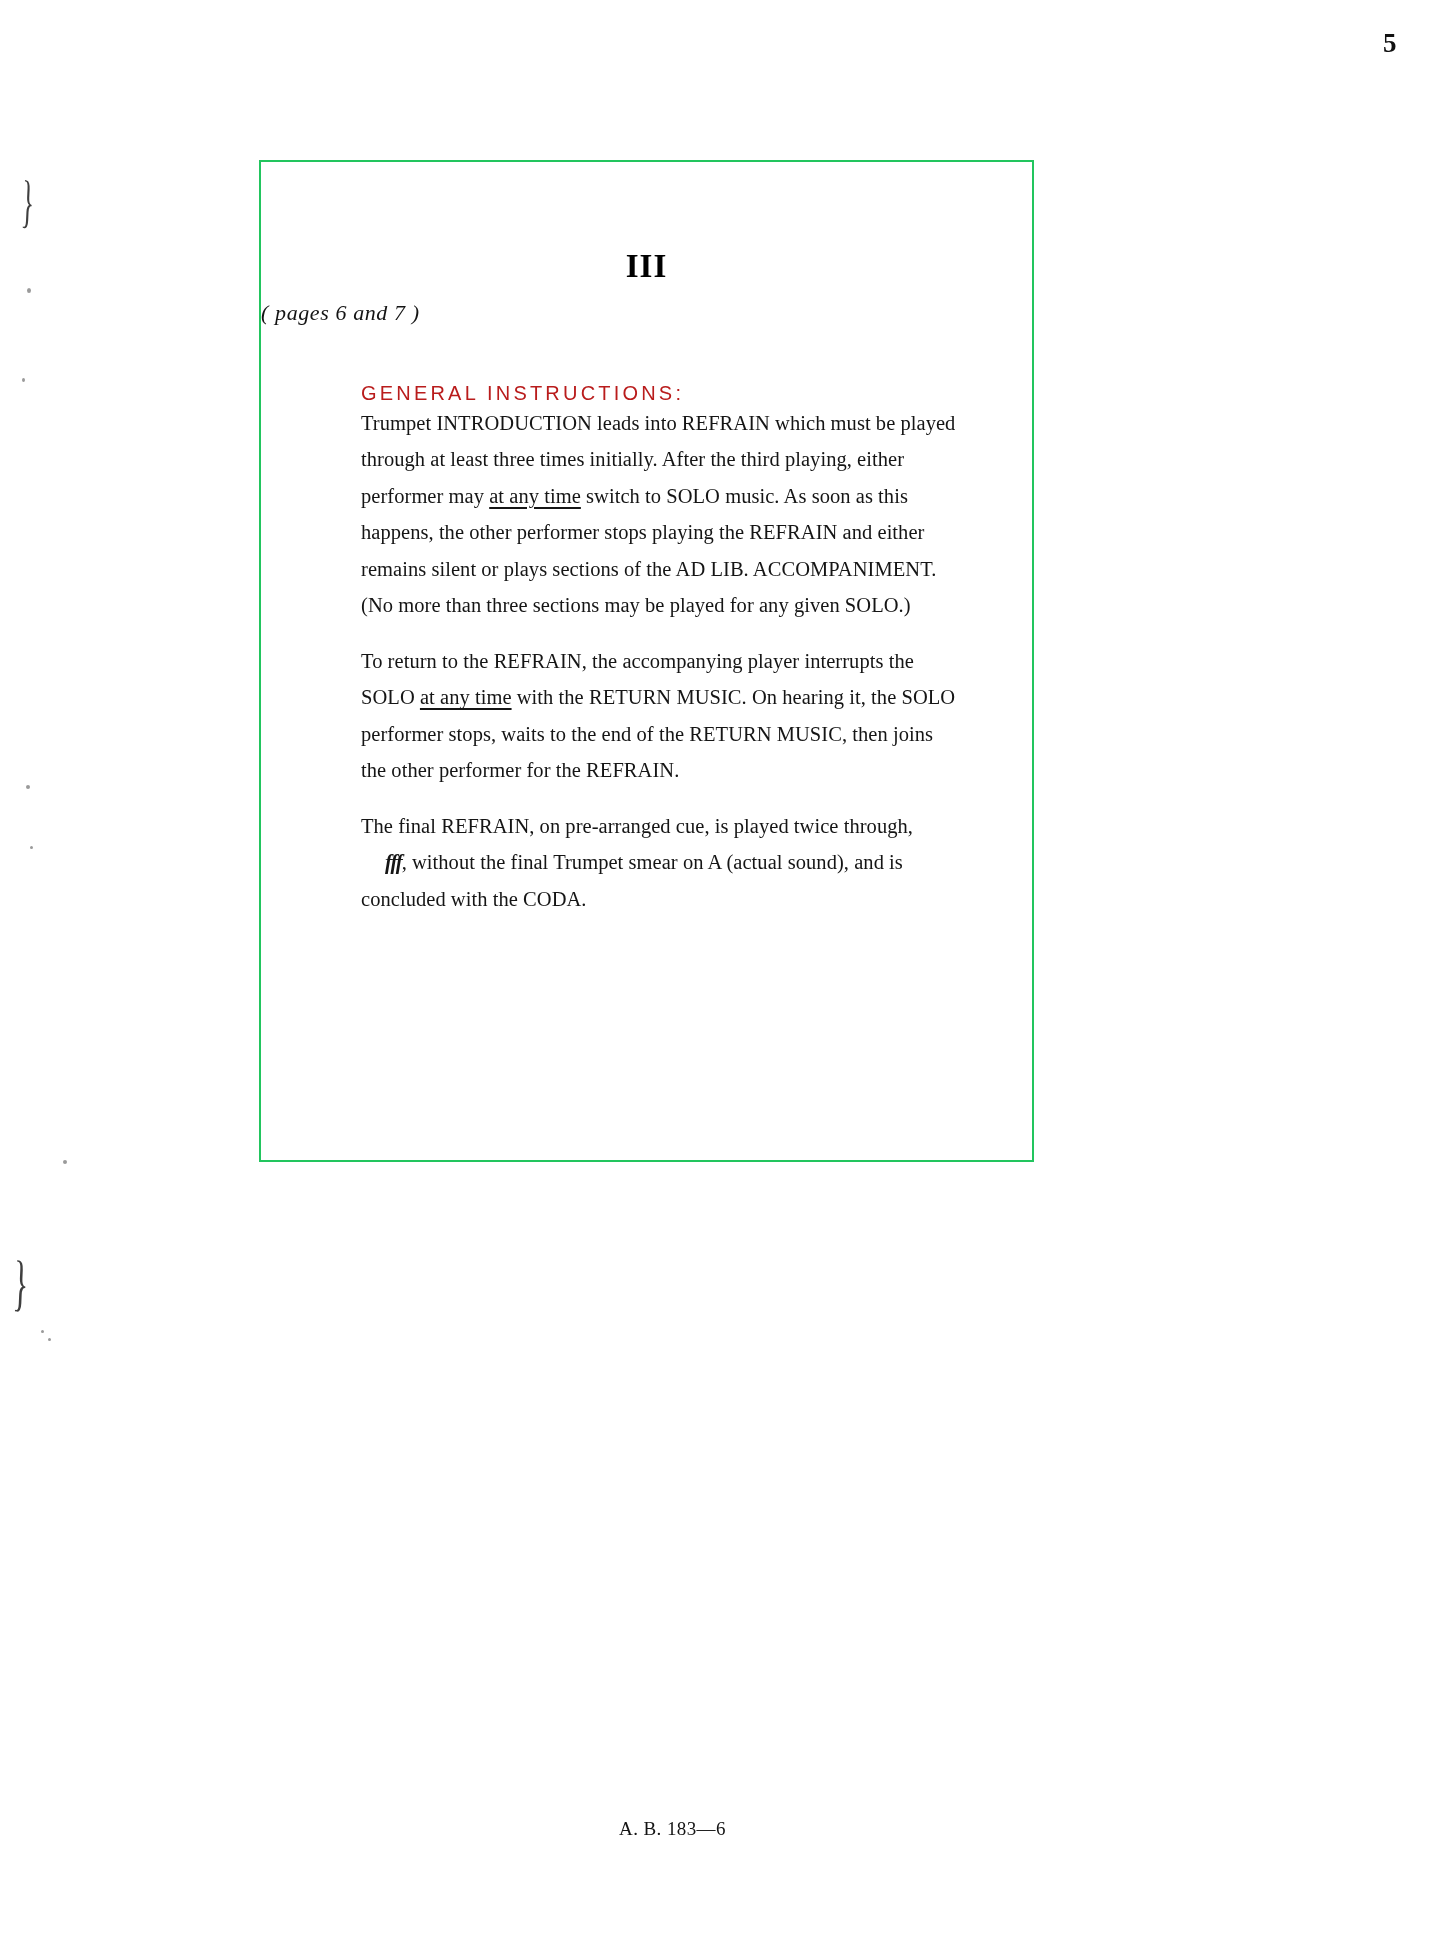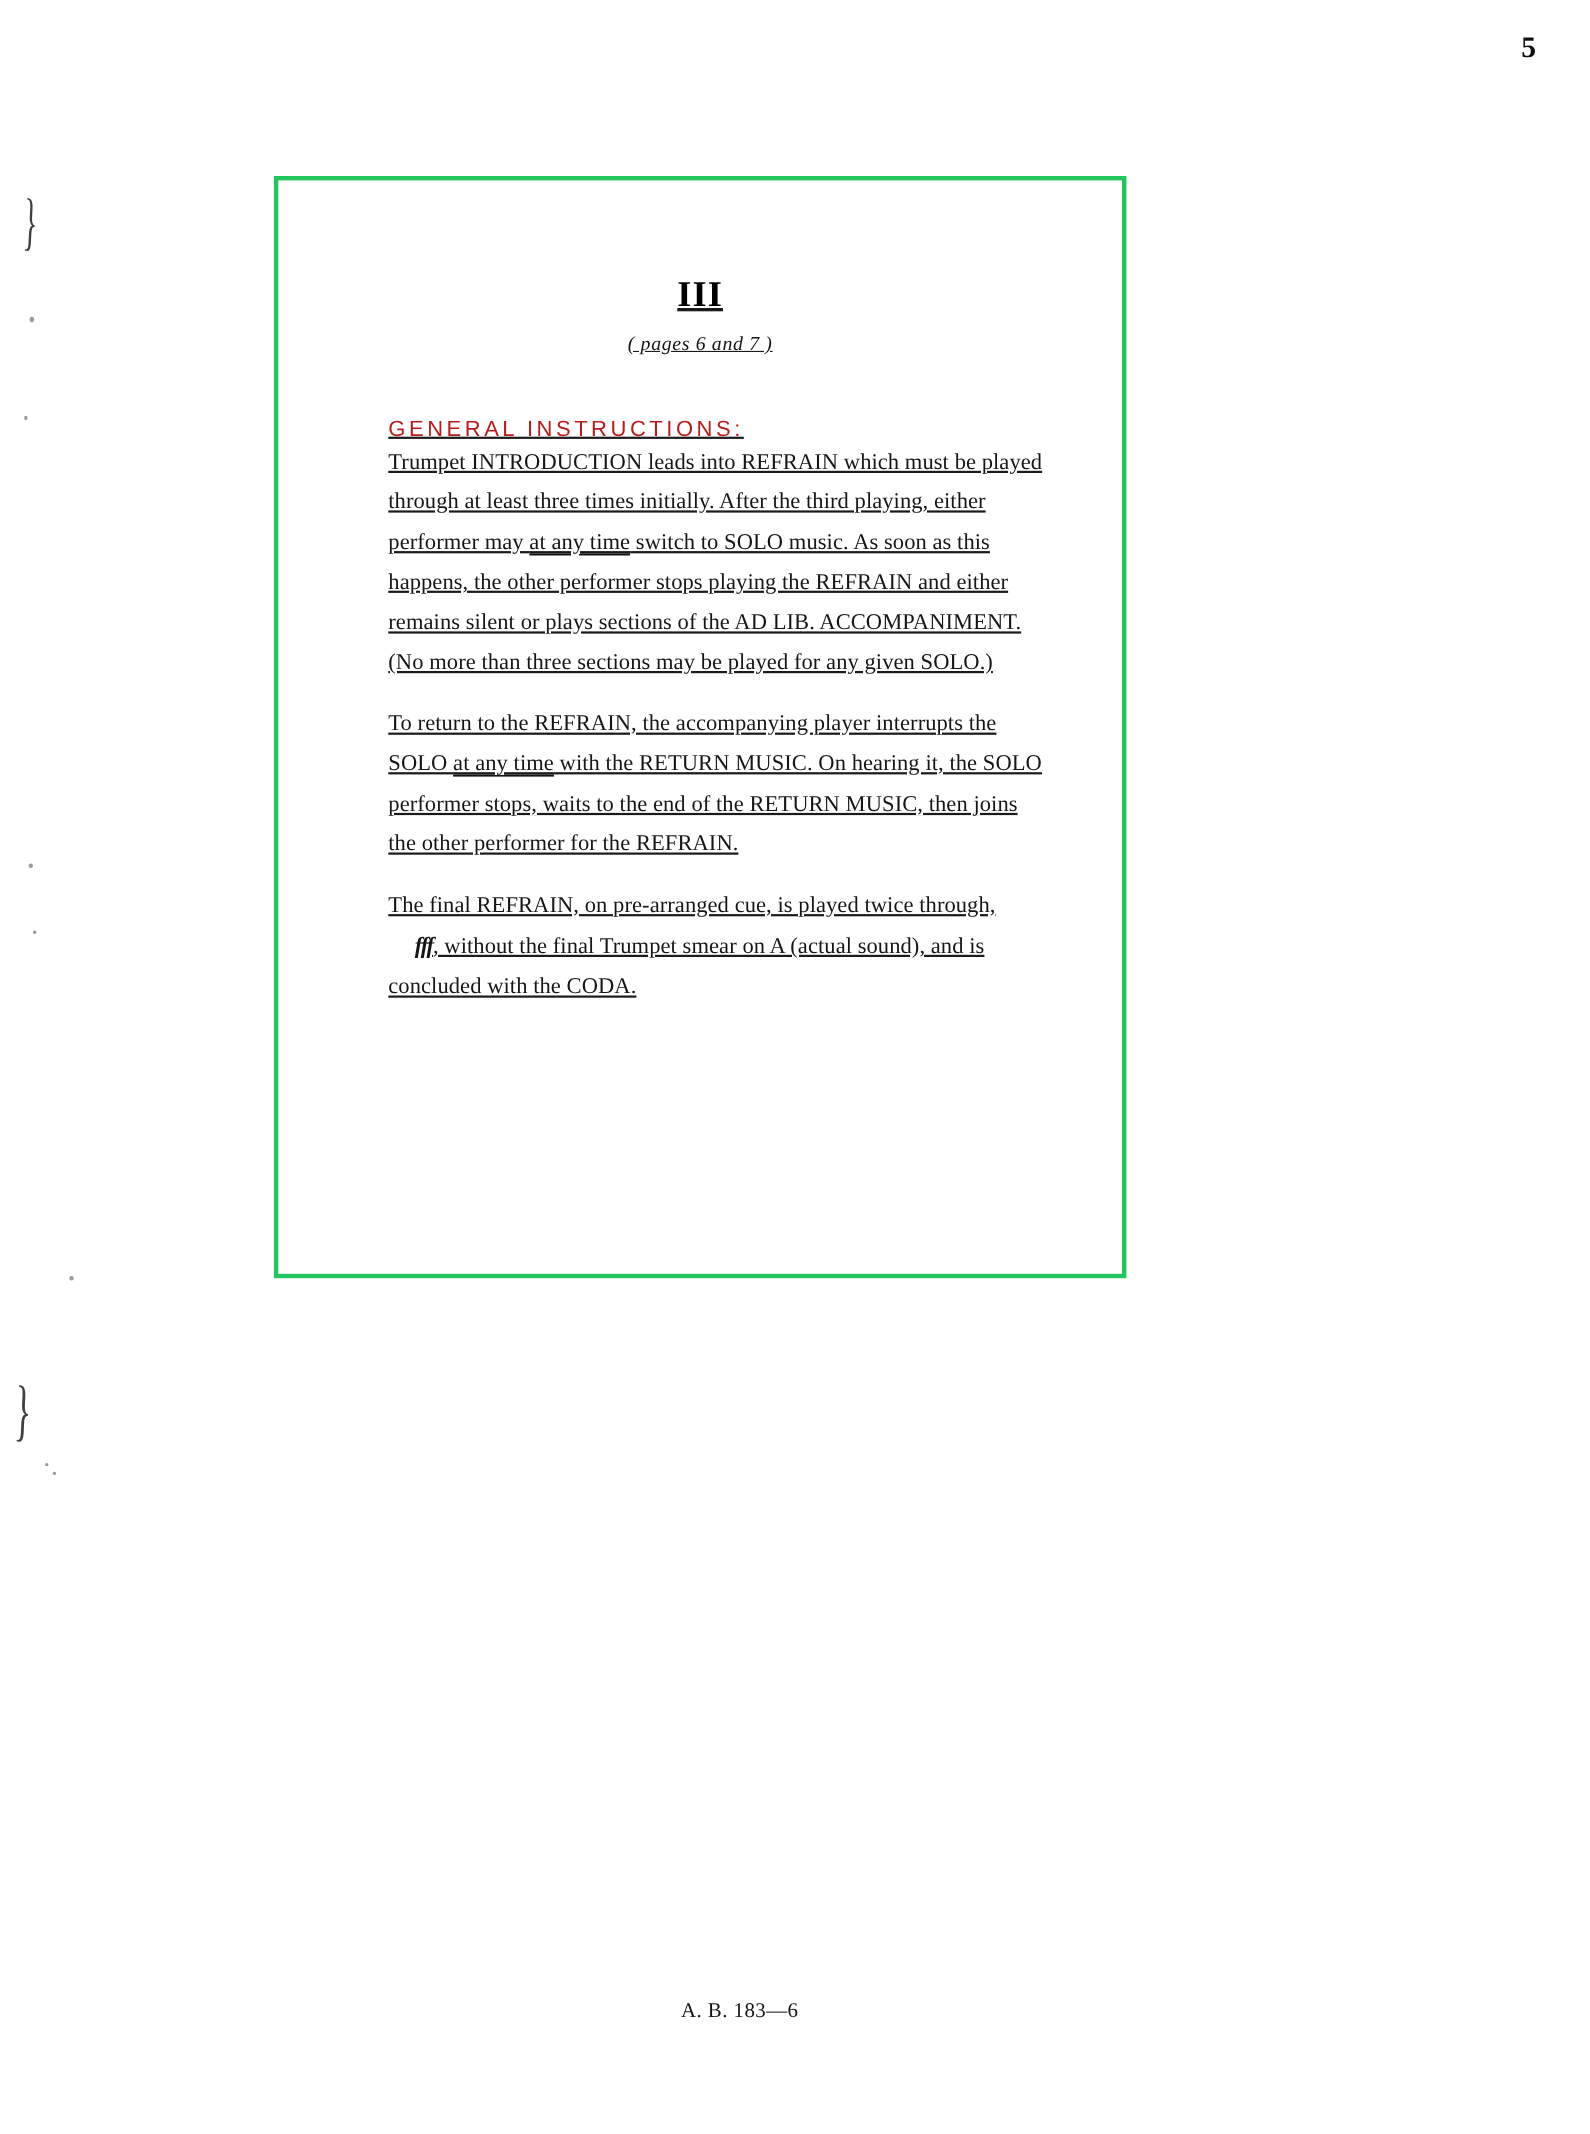--- a/index.html
+++ b/index.html
@@ -24,28 +24,27 @@
     font-family: "Liberation Serif", serif;
     font-weight: bold;
     font-size: 27px;
     letter-spacing: 0.5px;
     color: #111;
   }
 
   
   #instruction-box {
     position: absolute;
-    left: 249px;
+    left: 259px;
     top: 160px;
     width: 775px;
     height: 1002px;
-    border: 4px solid #22c55e;
+    border: 2px solid #22c55e;
     box-sizing: border-box;
     background: #fff;
-    text-decoration: underline;
   }
 
   #box-inner {
     padding: 0;
     position: relative;
     height: 100%;
   }
 
   
   .numeral {
@@ -62,24 +61,23 @@
     text-align: center;
     font-family: "Liberation Serif", "DejaVu Serif", serif;
     font-weight: bold;
     font-size: 40px;
     letter-spacing: 0.2px;
     margin-top: 6px;
     line-height: 1.1;
     color: #000;
   }
   .pages-note {
-    text-align: center;
     font-family: "Liberation Serif", "DejaVu Serif", serif;
     font-style: italic;
-    font-size: 18px;
+    font-size: 22px;
     margin-top: 16px;
     letter-spacing: 0.6px;
     color: #141414;
   }
 
   
   .section-heading {
     font-family: "Liberation Sans", "DejaVu Sans", sans-serif;
     font-size: 20px;
     font-weight: 500;

